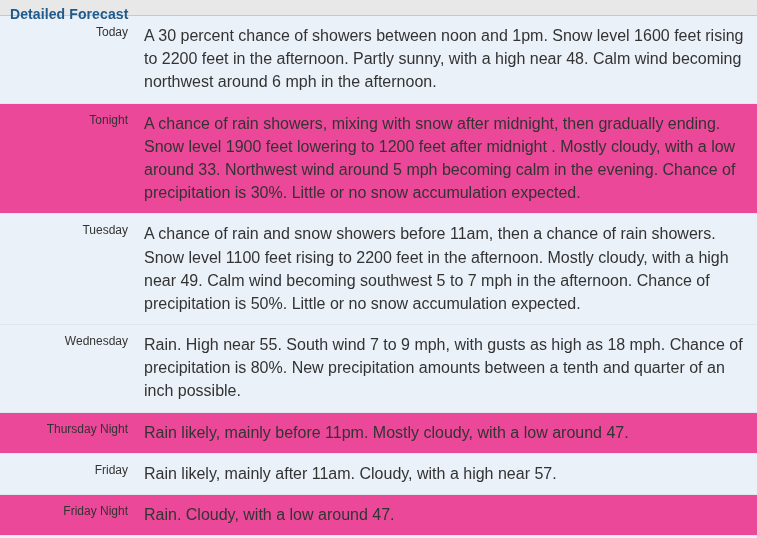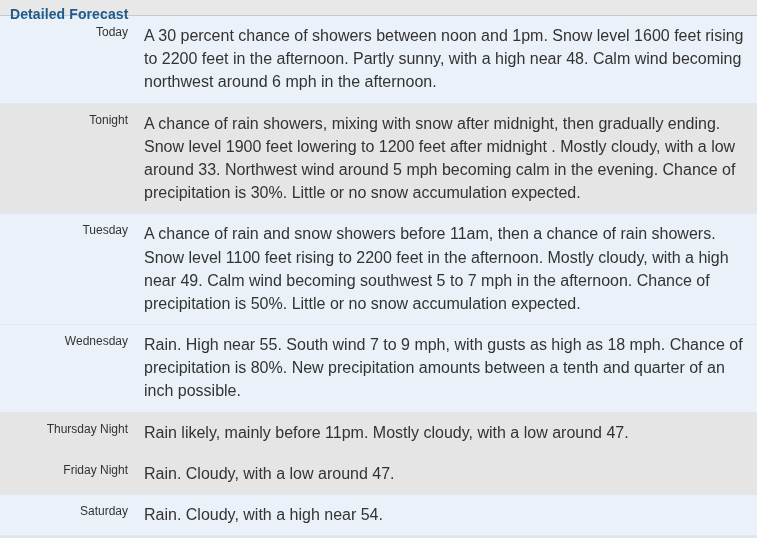--- a/index.html
+++ b/index.html
@@ -36,21 +36,21 @@
   }
   table.forecast-table {
     width: 757px;
     border-collapse: collapse;
     table-layout: fixed;
   }
   table.forecast-table tr.row-odd {
     background: #eaf1f8;
   }
   table.forecast-table tr.row-even {
-    background: #e5e5e5;
+    background: #ec4899;
   }
   table.forecast-table td {
     vertical-align: top;
     padding: 8px 8px 9px 8px;
     border-bottom: 1px solid #dfe7ef;
     line-height: 1.45;
   }
   td.period-label {
     width: 120px;
     text-align: right;
@@ -92,20 +92,24 @@
         <td class="period-text">A chance of rain and snow showers before 11am, then a chance of rain showers. Snow level 1100 feet rising to 2200 feet in the afternoon. Mostly cloudy, with a high near 49. Calm wind becoming southwest 5 to 7 mph in the afternoon. Chance of precipitation is 50%. Little or no snow accumulation expected.</td>
       </tr>
       <tr class="row-odd">
         <td class="period-label">Wednesday</td>
         <td class="period-text">Rain. High near 55. South wind 7 to 9 mph, with gusts as high as 18 mph. Chance of precipitation is 80%. New precipitation amounts between a tenth and quarter of an inch possible.</td>
       </tr>
       <tr class="row-even">
         <td class="period-label">Thursday Night</td>
         <td class="period-text">Rain likely, mainly before 11pm. Mostly cloudy, with a low around 47.</td>
       </tr>
+      <tr class="row-odd">
+        <td class="period-label">Friday</td>
+        <td class="period-text">Rain likely, mainly after 11am. Cloudy, with a high near 57.</td>
+      </tr>
       <tr class="row-even">
         <td class="period-label">Friday Night</td>
         <td class="period-text">Rain. Cloudy, with a low around 47.</td>
       </tr>
       <tr class="row-odd">
         <td class="period-label">Saturday</td>
         <td class="period-text">Rain. Cloudy, with a high near 54.</td>
       </tr>
       <tr class="row-even">
         <td class="period-label">Saturday Night</td>

